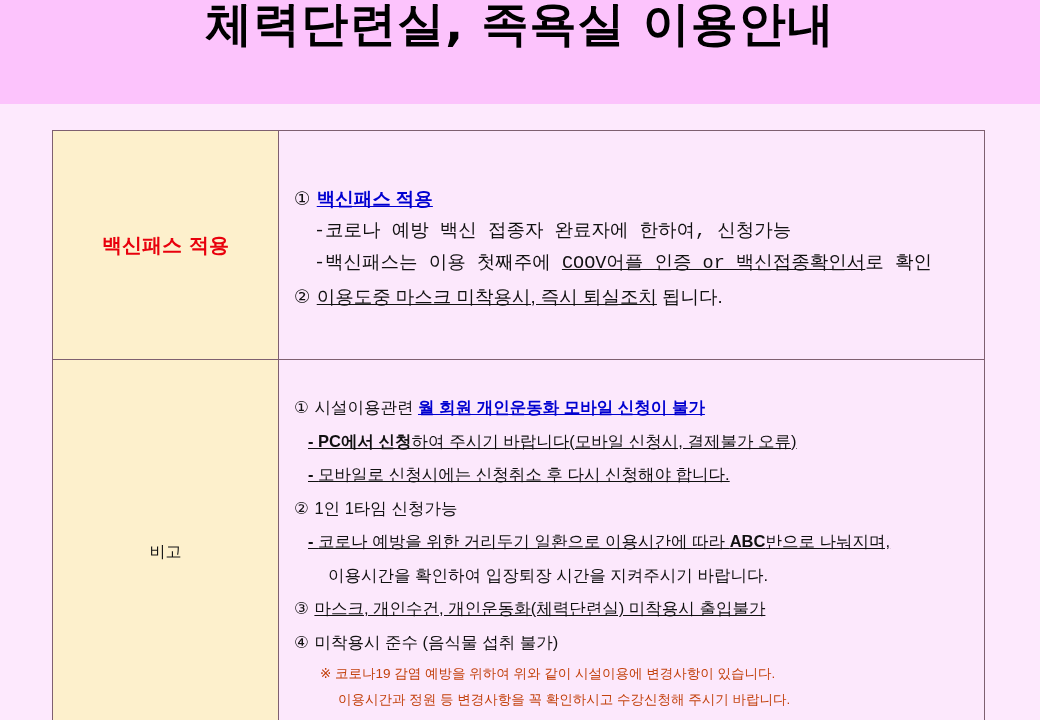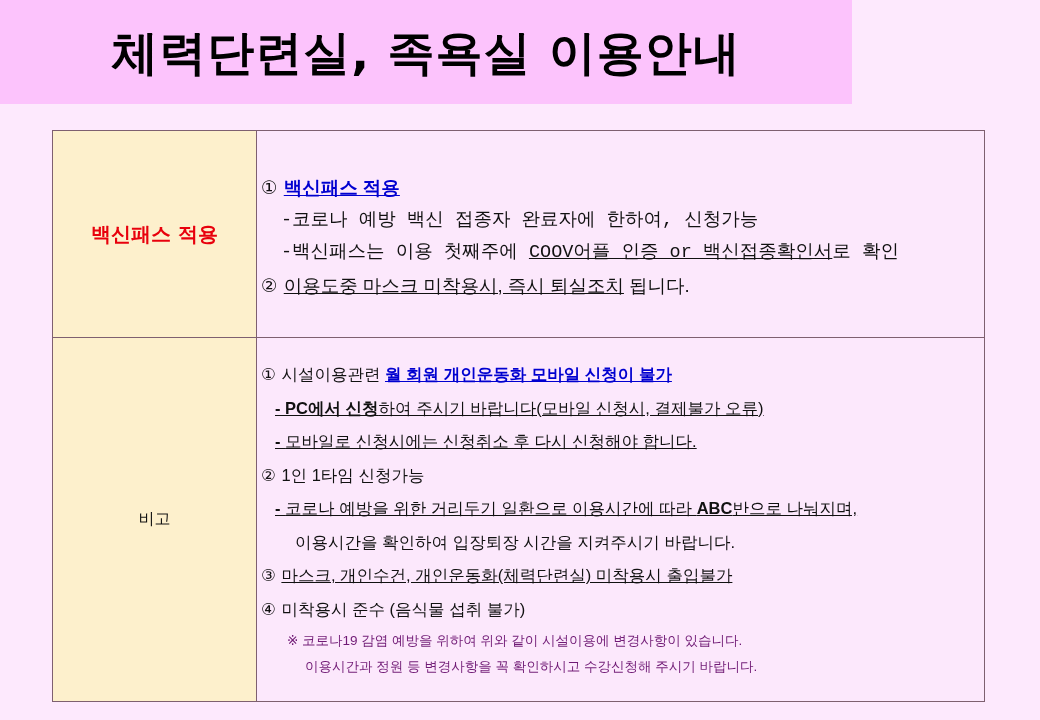--- a/index.html
+++ b/index.html
@@ -10,25 +10,25 @@
     width: 1040px;
     height: 720px;
     background: #fde9fd;
     font-family: "Liberation Sans", "DejaVu Sans", sans-serif;
     overflow: hidden;
     position: relative;
   }
 
   
   .banner {
-    width: 852px;
+    width: 1040px;
     height: 104px;
     background: #fcc3fc;
     display: flex;
-    align-items: center;
+    align-items: flex-start;
     justify-content: center;
     box-sizing: border-box;
   }
   .banner-title {
     font-size: 47px;
     font-weight: 800;
     color: #000000;
     letter-spacing: 1px;
     line-height: 1;
     white-space: nowrap;
@@ -45,21 +45,21 @@
   }
   table.notice {
     border-collapse: collapse;
     width: 933px;
     table-layout: fixed;
     background: #fce8fc;
   }
   table.notice td {
     border: 1.5px solid #7e6070;
     vertical-align: middle;
-    padding: 4px;
+    padding: 15px;
   }
   td.label-cell {
     width: 195px;
     background: #fdf0cc;
     text-align: center;
   }
   td.body-cell {
     background: #fce8fc;
     padding: 10px 14px 12px 14px;
     vertical-align: top;
@@ -106,21 +106,21 @@
   }
   .r2-line { margin: 0 0 17px 0; }
   .r2-ind1 { padding-left: 14px; text-decoration: underline; }
   .r2-ind2 { padding-left: 34px; }
   .bold-u { font-weight: bold; text-decoration: underline; color: #111111; }
   .blue-bold-u { font-weight: bold; text-decoration: underline; color: #0000d0; }
   .b { font-weight: bold; }
 
   .note {
     font-size: 13.5px;
-    color: #701a75;
+    color: #c2410c;
     line-height: 1.0;
     white-space: nowrap;
   }
   .note-line { margin: 0 0 12px 0; padding-left: 26px; }
   .note-line.second { padding-left: 44px; margin-bottom: 0; }
 </style>
 </head>
 <body>
 
 <div class="banner">

